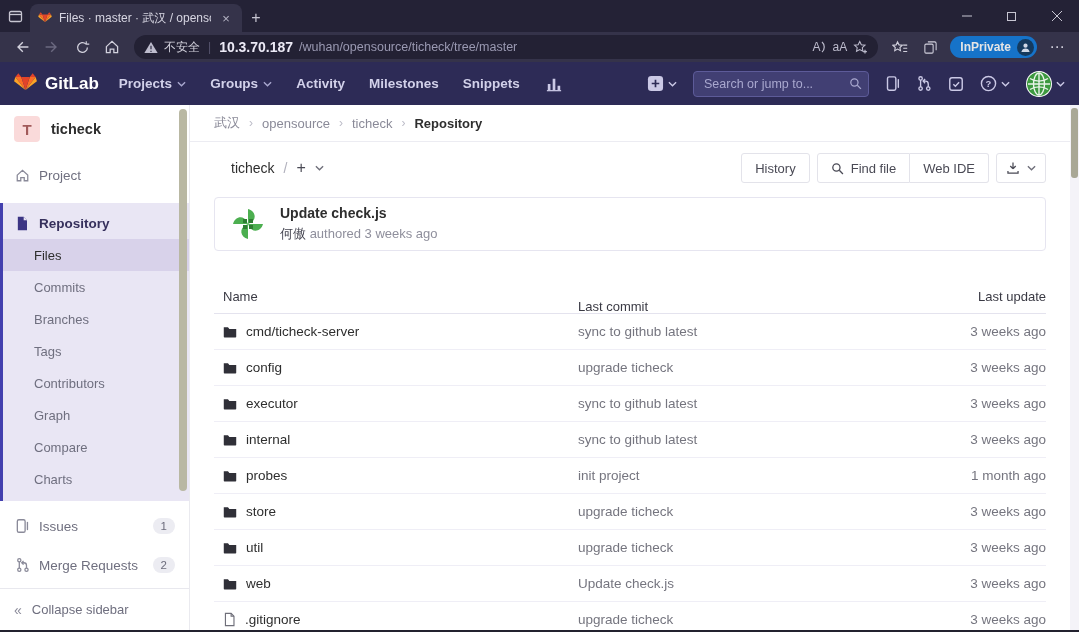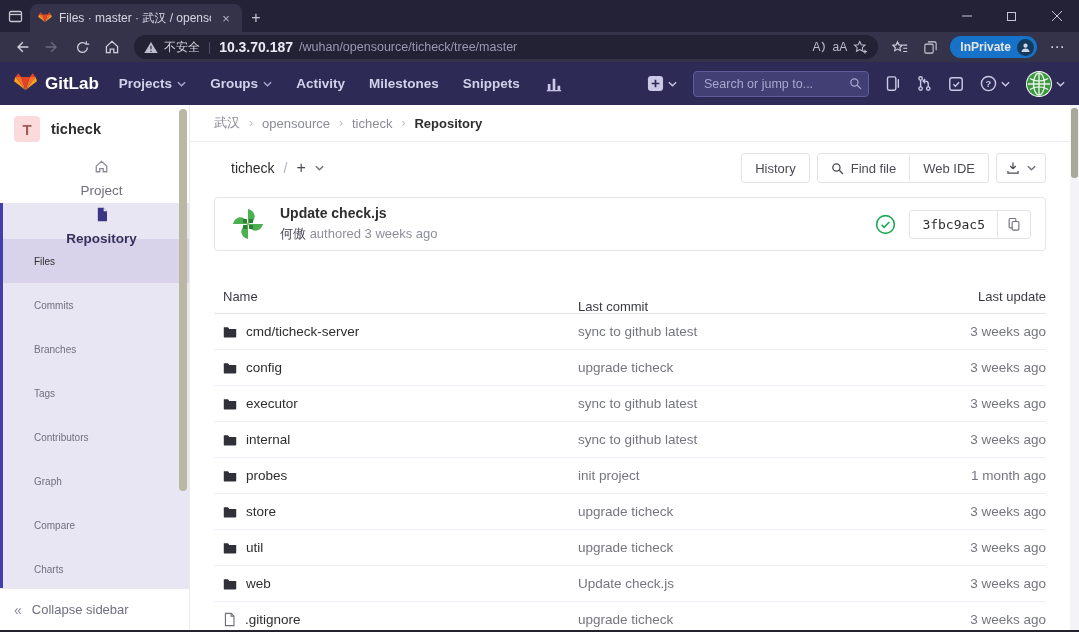--- a/index.html
+++ b/index.html
@@ -56,27 +56,27 @@
   
   .page{ position:absolute; top:105px; bottom:0; left:0; right:0; display:flex; background:#fff; }
 
   
   .sidebar{ width:190px; position:relative; border-right:1px solid #eaeaef; background:#fff; flex:none; }
   .proj-head{ display:flex; align-items:center; gap:11px; padding:11px 14px 9px; }
   .proj-avatar{ width:26px; height:26px; border-radius:4px; background:#fadada; color:#a25a5a;
                 font-size:15px; font-weight:bold; display:flex; align-items:center; justify-content:center; }
   .proj-name{ font-size:14.5px; font-weight:bold; color:#2e2e2e; }
   .snav-item{ height:32px; display:flex; align-items:center; padding-left:14px; gap:9px;
-              font-size:13.5px; color:#6f6f7f;flex-direction:column; }
+              font-size:13.5px; color:#6f6f7f; }
   .snav-item .ic{ width:16px; display:flex; justify-content:center; color:#8a8a99; }
   .repo-section{ margin-top:12px; background:#e9e6f4; border-left:3px solid #4340ae; padding:4px 0 6px; }
   .repo-section .snav-item{ padding-left:11px; }
   .repo-section .head{ color:#36305c; font-weight:bold; }
   .repo-section .head .ic{ color:#3c3584; }
-  .sub-item{ height:44px; display:flex; align-items:center; padding-left:31px; font-size:10px; color:#6f6f7f; }
+  .sub-item{ height:32px; display:flex; align-items:center; padding-left:31px; font-size:13px; color:#6f6f7f; }
   .sub-item.active{ background:#d8d2ea; color:#2e2e2e; }
   .count-item{ margin-top:9px; padding-right:14px; }
   .count-badge{ margin-left:auto; background:#ececf2; color:#6c6c7c; font-size:11.5px;
                 border-radius:9px; padding:2px 8px; }
   .collapse-bar{ position:absolute; left:0; right:0; bottom:0; height:42px; border-top:1px solid #e8e8ee;
                  display:flex; align-items:center; padding-left:14px; gap:10px; font-size:13px; color:#6f6f7f; background:#fff; }
   .collapse-bar .chev{ font-size:14px; color:#8a8a99; }
   .side-scroll{ position:absolute; top:4px; right:2px; width:8px; height:382px; background:#b9b8a3; border-radius:4px; }
 
   
@@ -499,37 +499,20 @@
                 </g>
               </svg>
           </span>
           <div class="commit-info">
             <div class="commit-title">Update check.js</div>
             <div class="commit-sub">
               <span class="commit-author">何傲</span>
               <span>authored 3 weeks ago</span>
             </div>
           </div>
-          <div class="commit-right">
-            <span>
-              <svg width="21" height="21" viewBox="0 0 22 22" fill="none" stroke="#1aaa55" stroke-width="1.7">
-                  <circle cx="11" cy="11" r="9.3"></circle>
-                  <path d="m7 11.4 2.6 2.6 5.4-5.6"></path>
-                </svg>
-            </span>
-            <div class="hash-group">
-              <span class="hash-cell">3fbc9ac5</span>
-              <span class="copy-cell">
-                <svg width="14" height="15" viewBox="0 0 18 20" fill="none" stroke="currentColor" stroke-width="1.5">
-                    <rect x="6.5" y="6" width="9" height="11.5" rx="1.5"></rect>
-                    <path d="M11.5 6V3.5a1.5 1.5 0 0 0-1.5-1.5H4A1.5 1.5 0 0 0 2.5 3.5V13A1.5 1.5 0 0 0 4 14.5h2.5"></path>
-                  </svg>
-              </span>
-            </div>
-          </div>
         </div>
 
         <div class="tree-table">
           <div class="t-row t-head">
             <div class="col-name">Name</div>
             <div class="col-commit">Last commit</div>
             <div class="col-date">Last update</div>
           </div>
 
           <div class="t-row">

